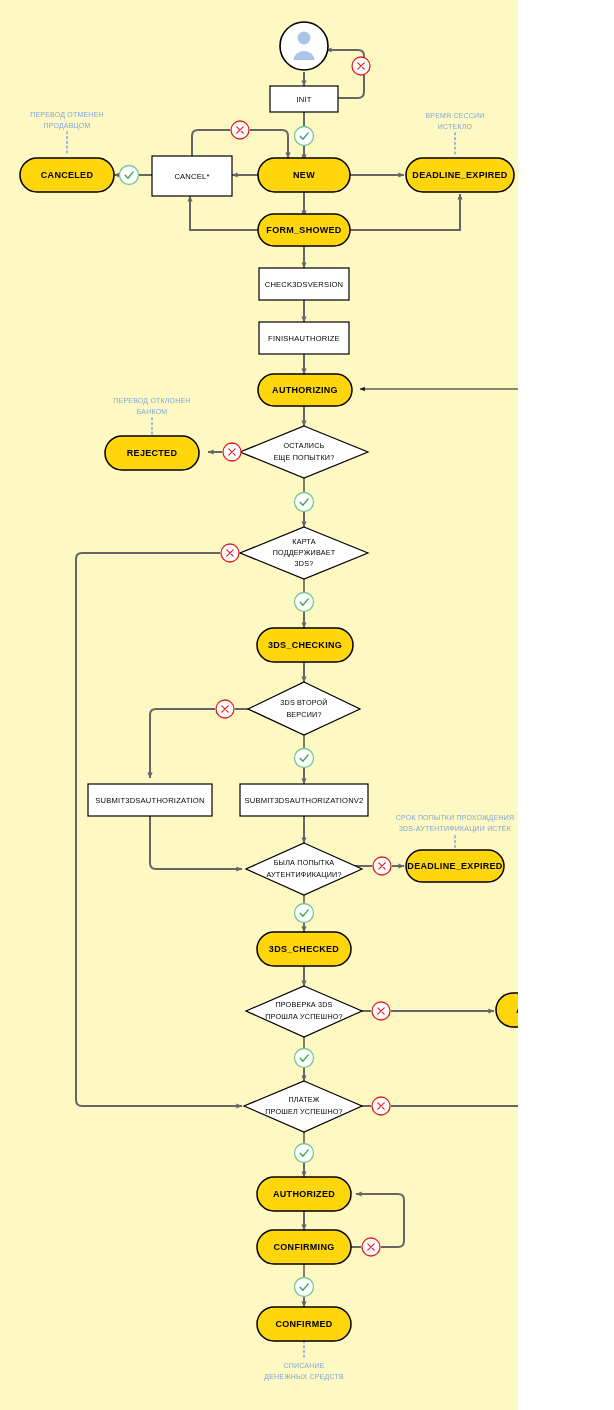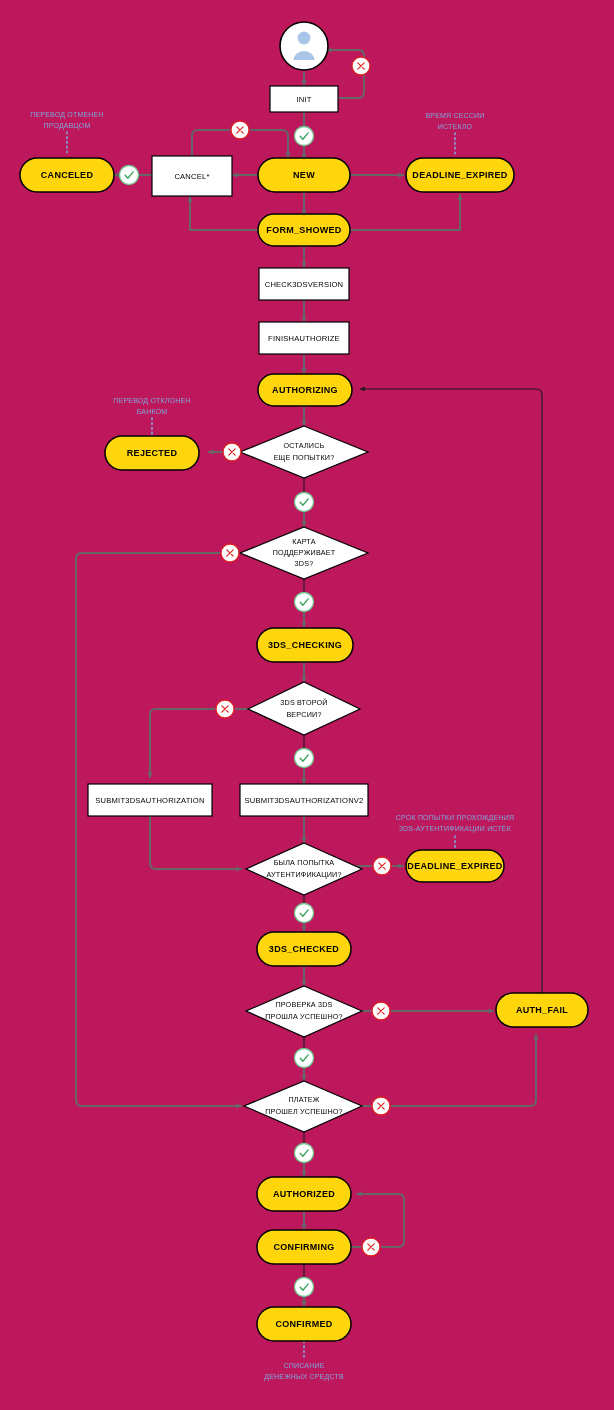--- a/index.html
+++ b/index.html
@@ -1,17 +1,17 @@
 <!DOCTYPE html>
 <html><head>
 <meta charset="utf-8">
 <style>
   html,body{margin:0;padding:0;background:#ffffff;}
   body{font-family:"Liberation Sans",sans-serif;}
-  #stage{position:relative;width:614px;height:1410px;background:#be185d;overflow:hidden;}
+  #stage{position:relative;width:518px;height:1410px;background:#fef9c3;overflow:hidden;}
   svg{display:block;}
   .nodeLabel{font-family:"Liberation Sans",sans-serif;font-size:8.5px;fill:#000;
     text-anchor:middle;dominant-baseline:middle;letter-spacing:.3px;}
   .nodeLabel.state{font-weight:bold;font-size:9px;}
   .nodeLabel.proc{font-size:7.6px;letter-spacing:.2px;}
   .nodeLabel.dec{font-size:7.2px;letter-spacing:.2px;}
   .annot{font-family:"Liberation Sans",sans-serif;font-size:7px;fill:#7ea6d9;
     text-anchor:middle;dominant-baseline:middle;letter-spacing:.2px;}
   .edge{stroke:#666666;stroke-width:2;fill:none;}
   .edge.thin{stroke:#1a1a1a;stroke-width:1.1;}

